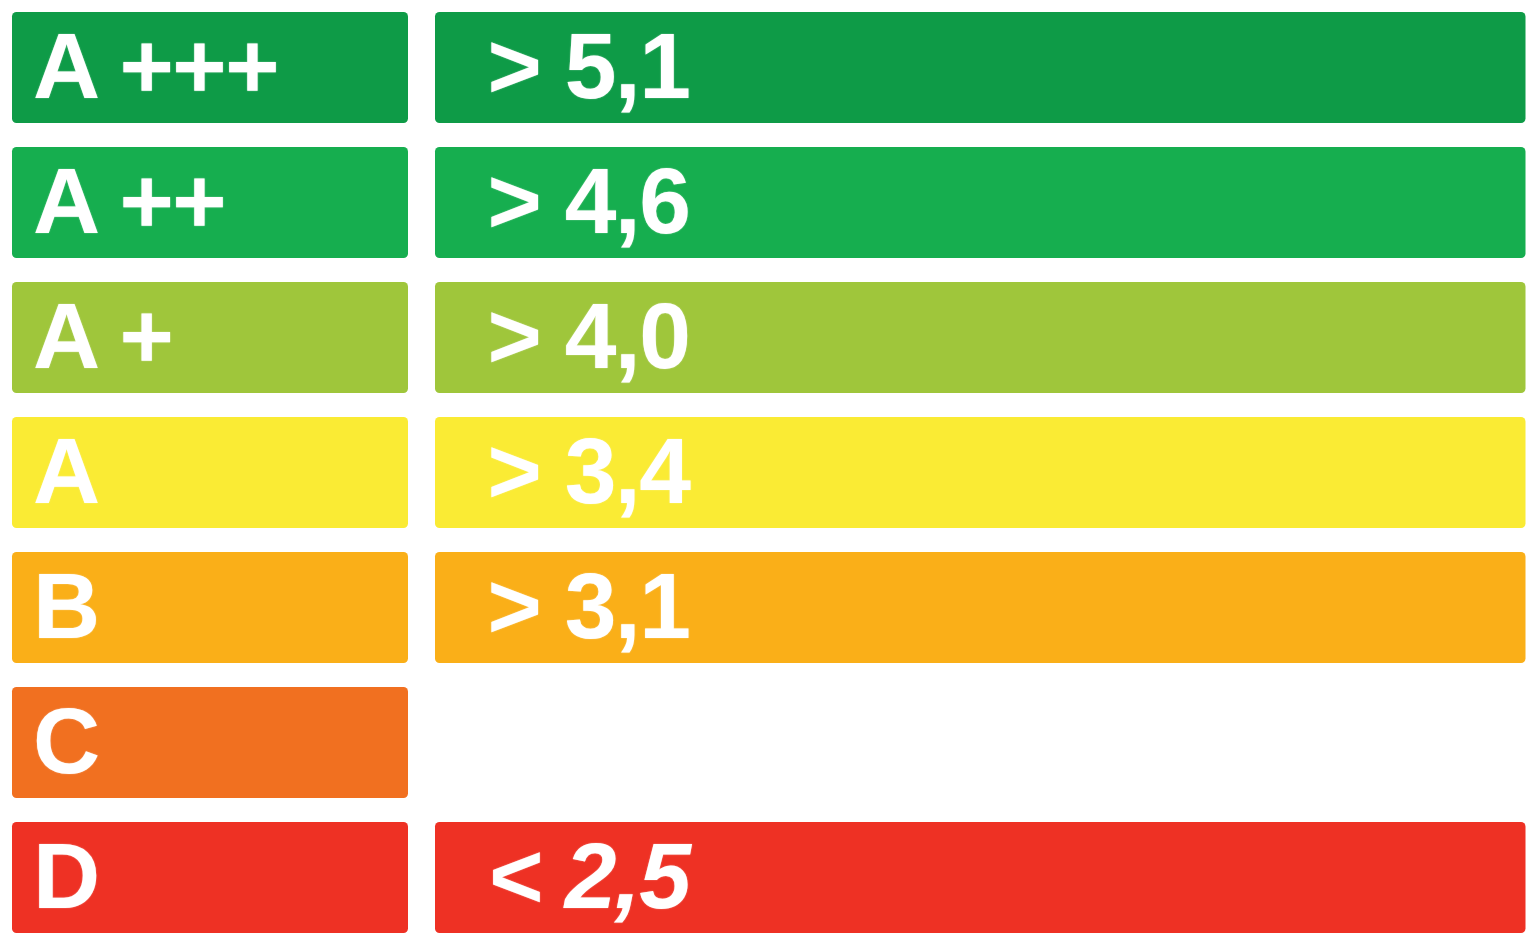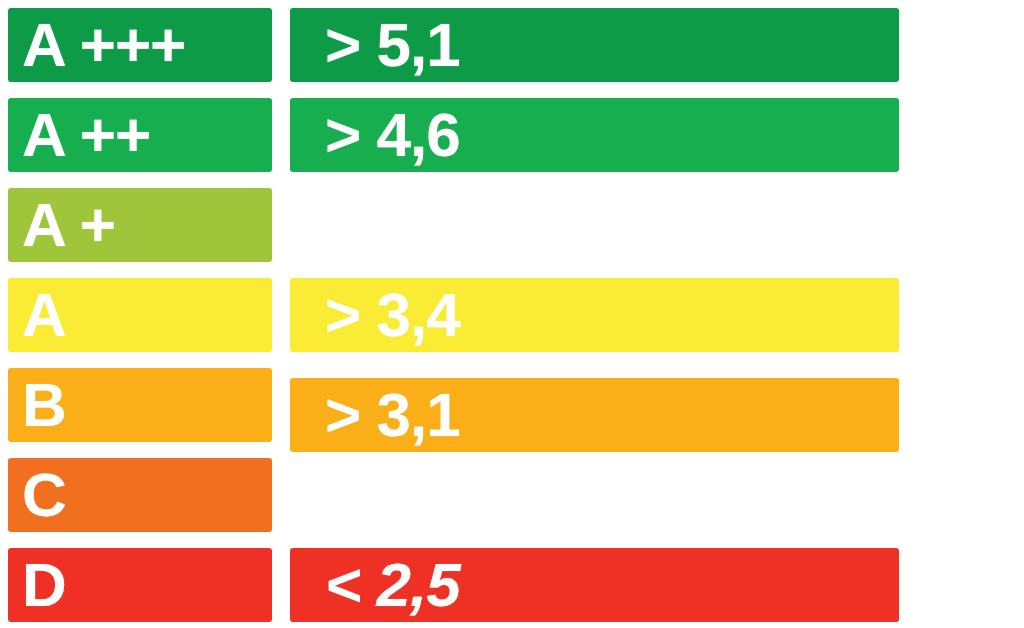--- a/index.html
+++ b/index.html
@@ -36,21 +36,21 @@
     box-sizing: border-box;
   }
 
   .bar-class {
     left: 8px;
     width: 264px;
   }
 
   .bar-value {
     left: 290px;
-    width: 609px;
+    width: 727px;
   }
 
   .bar-label {
     position: absolute;
     left: 0;
     top: 0;
     height: 74px;
     display: flex;
     align-items: center;
     color: #ffffff;
@@ -88,34 +88,37 @@
         <div class="bar-label">A ++</div>
       </div>
       <div class="bar bar-value" style="background: rgb(22, 174, 79); text-align: center;">
         <div class="bar-label">&gt; 4,6</div>
       </div>
     </div>
     <div class="rating-row" style="top: 188px;">
       <div class="bar bar-class" style="background: rgb(159, 198, 59);">
         <div class="bar-label">A +</div>
       </div>
+      <div class="bar bar-value" style="background: rgb(159, 198, 59);">
+        <div class="bar-label">&gt; 4,0</div>
+      </div>
     </div>
     <div class="rating-row" style="top: 278px;">
       <div class="bar bar-class" style="background: rgb(250, 235, 52);">
         <div class="bar-label">A</div>
       </div>
       <div class="bar bar-value" style="background: rgb(250, 235, 52);">
         <div class="bar-label">&gt; 3,4</div>
       </div>
     </div>
     <div class="rating-row" style="top: 368px;">
       <div class="bar bar-class" style="background: rgb(250, 175, 24);">
         <div class="bar-label">B</div>
       </div>
-      <div class="bar bar-value" style="background: rgb(250, 175, 24); margin-top: 10px;">
+      <div class="bar bar-value" style="background: rgb(250, 175, 24);">
         <div class="bar-label">&gt; 3,1</div>
       </div>
     </div>
     <div class="rating-row" style="top: 458px;">
       <div class="bar bar-class" style="background: rgb(241, 112, 32);">
         <div class="bar-label">C</div>
       </div>
     </div>
     <div class="rating-row" style="top: 548px;">
       <div class="bar bar-class" style="background: rgb(238, 49, 36);">

